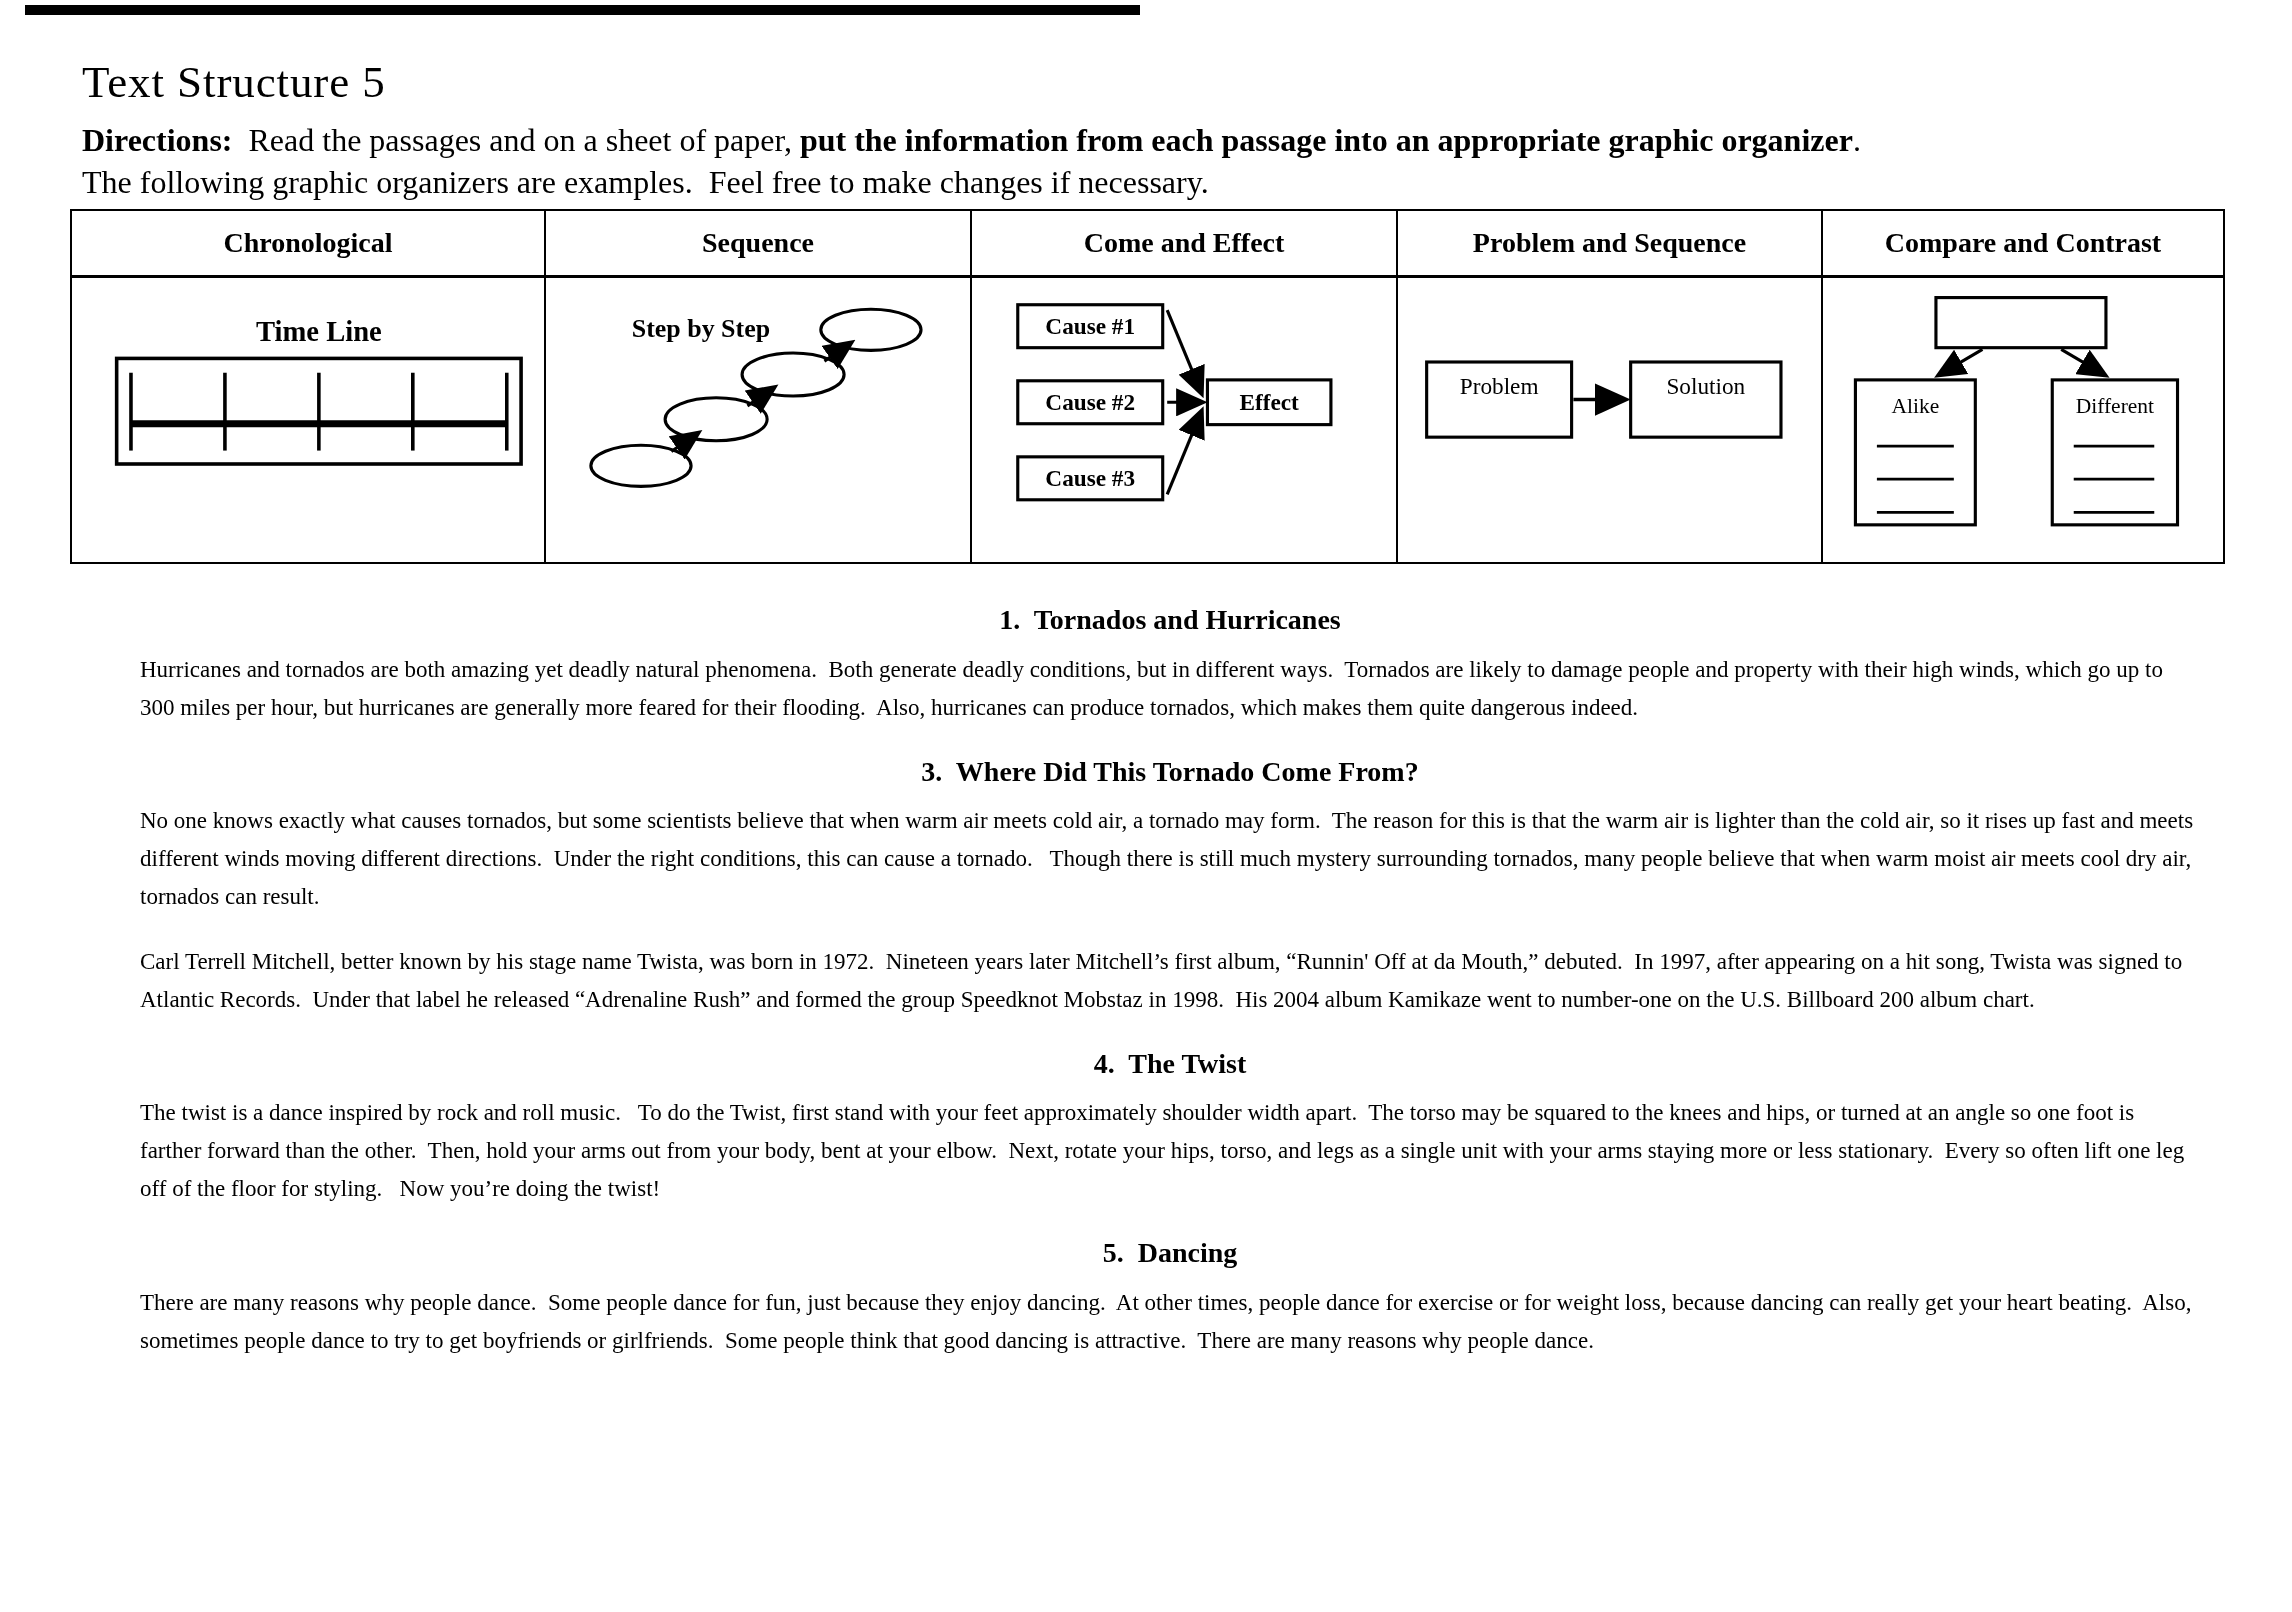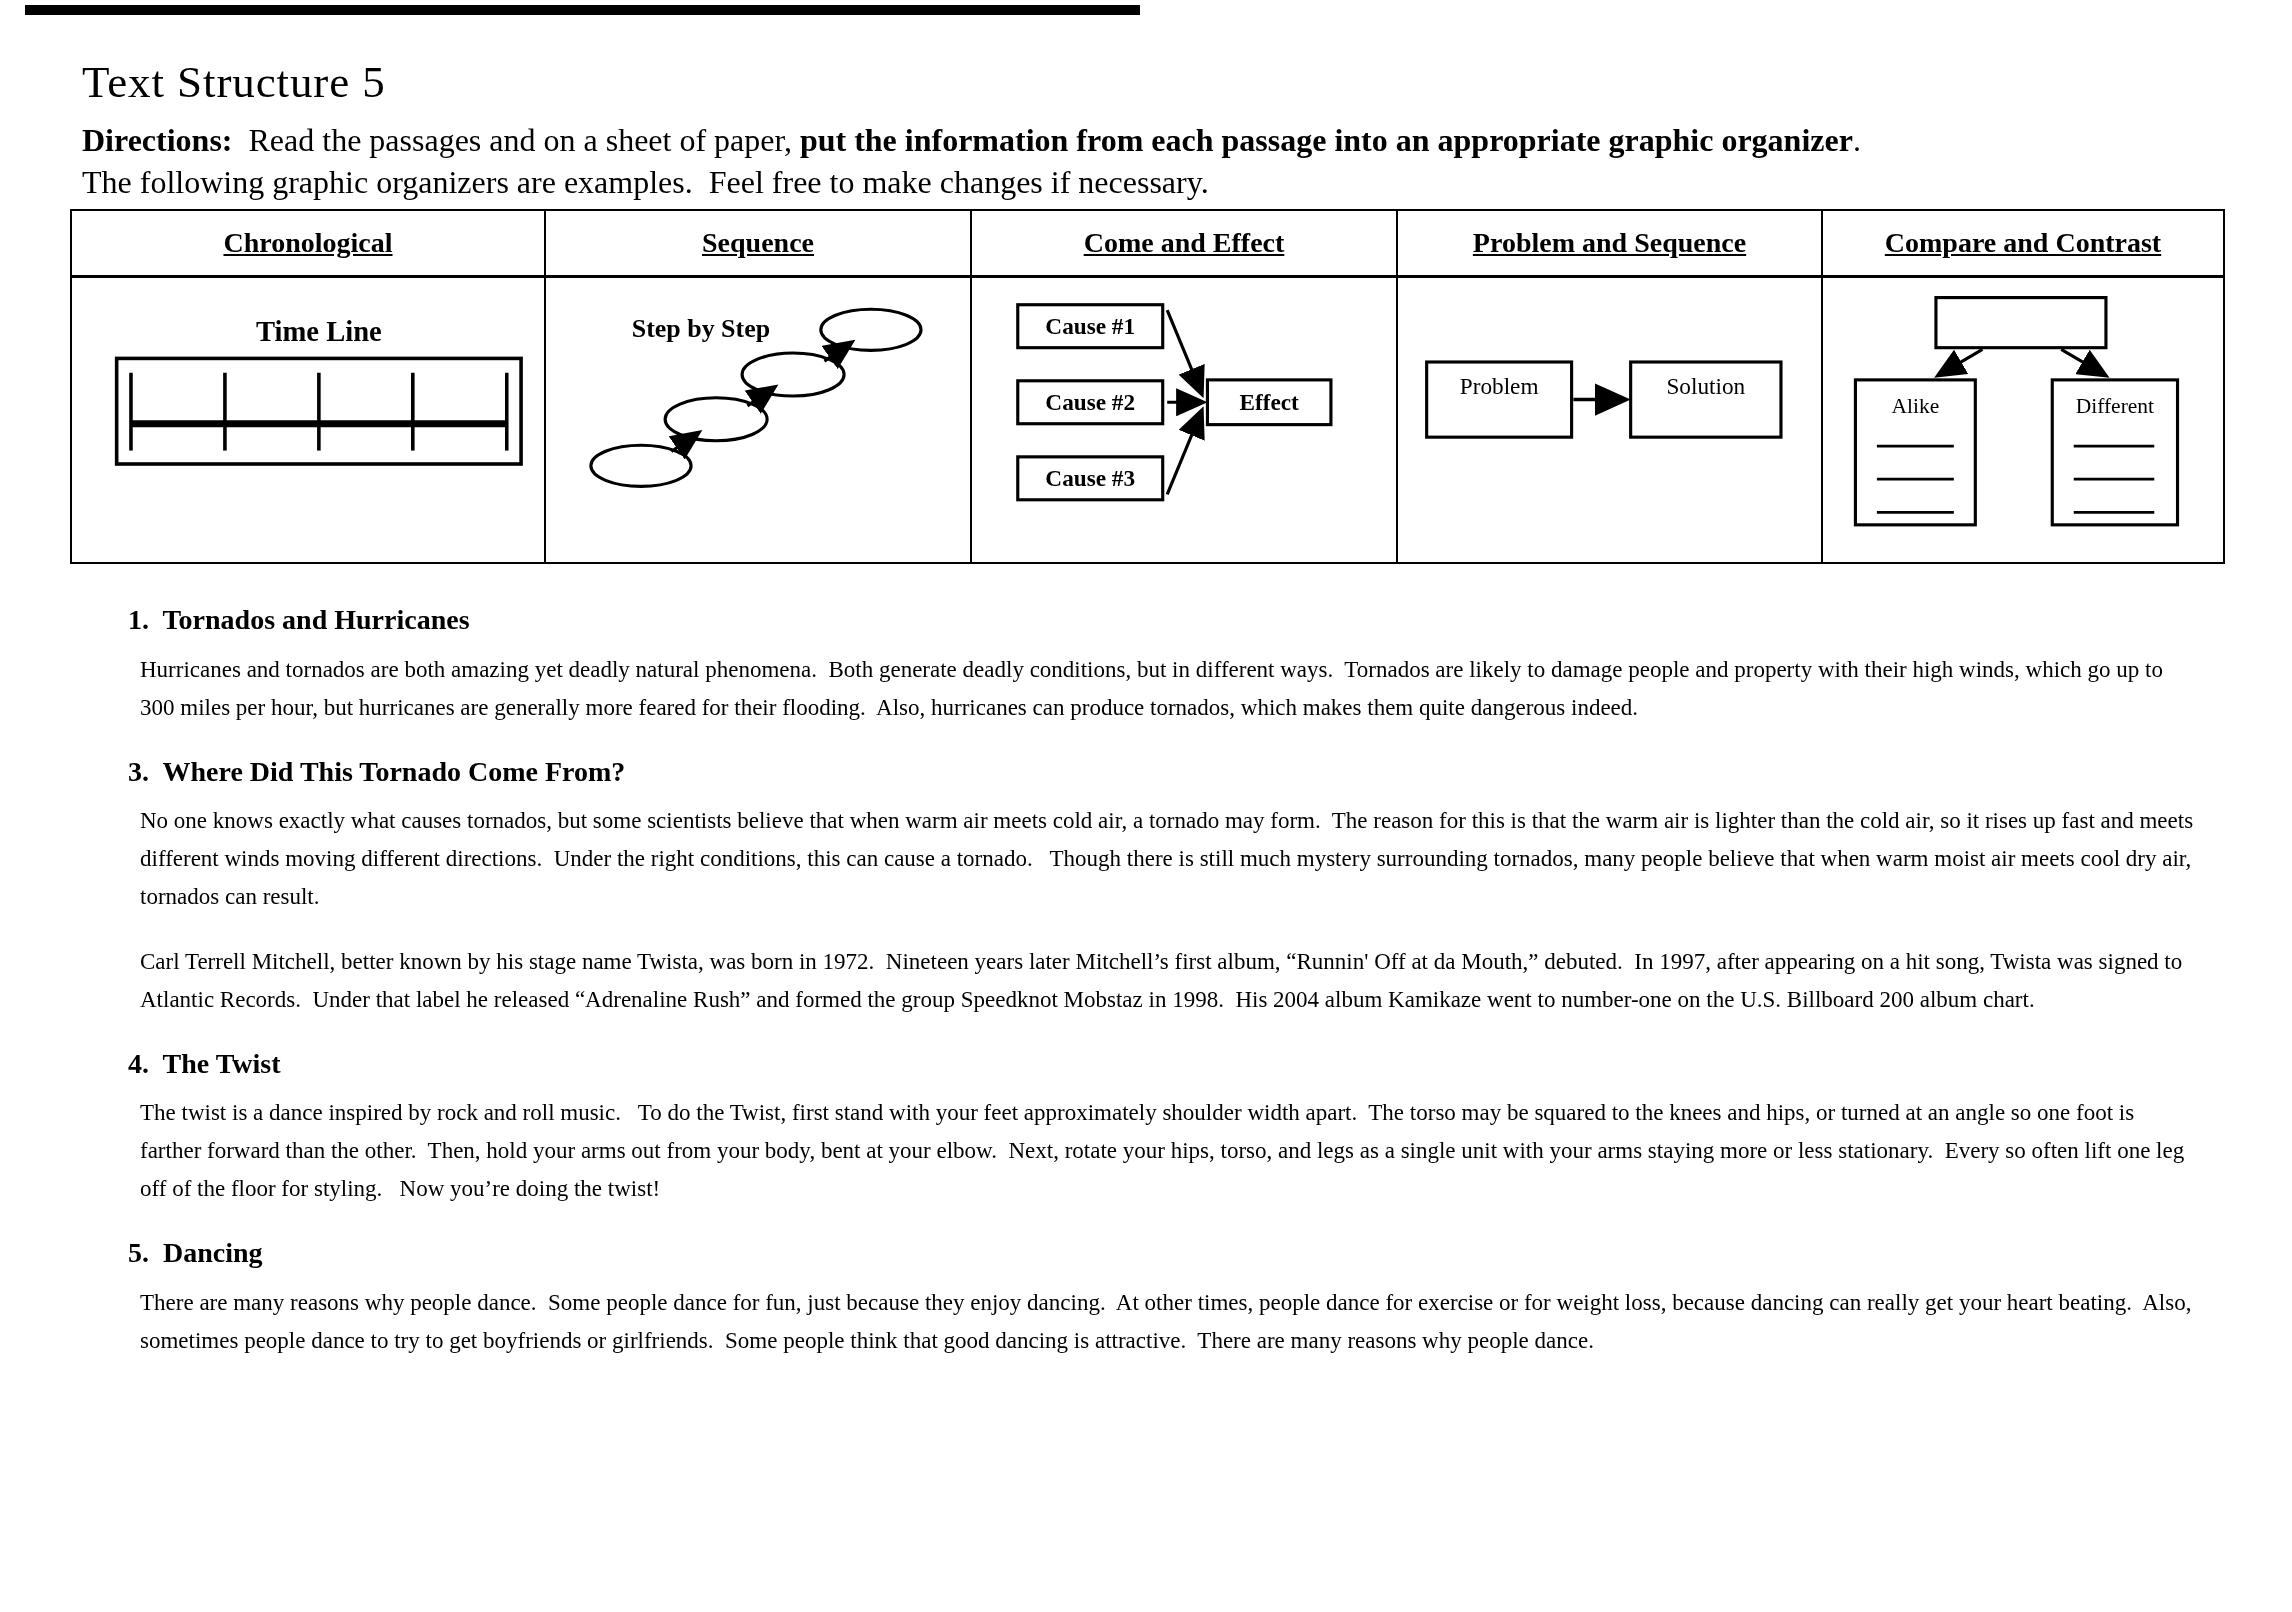--- a/index.html
+++ b/index.html
@@ -17,36 +17,36 @@
 
   table.organizers {
     margin:5.4px 0 0 70px;
     border-collapse:collapse;
     table-layout:fixed;
     width:2153px;
   }
   table.organizers th, table.organizers td {
     border:2.7px solid #000;
     padding:16px;
-    text-decoration:underline;
   }
   table.organizers th {
     font-size:28px; font-weight:bold; text-align:center;
     height:56px; border-bottom-width:3.6px;
   }
   table.organizers td { height:287px; vertical-align:top; }
   .diag { display:block; margin:0 auto; }
   .diag text { font-family:"Liberation Serif", serif; fill:#000; }
 
   .passages { margin:38px 81px 0 128px; }
   .passage { margin-bottom:27px; }
   .passage h2 {
     margin:0 0 5.4px 0;
     font-size:28px; font-weight:bold; line-height:1.3;
     white-space:pre-wrap;
+    text-align:center;
   }
   .passage p {
     margin:12px;
     font-size:23px; line-height:38px;
     white-space:pre-wrap;
   }
 </style>
 </head>
 <body>
 

